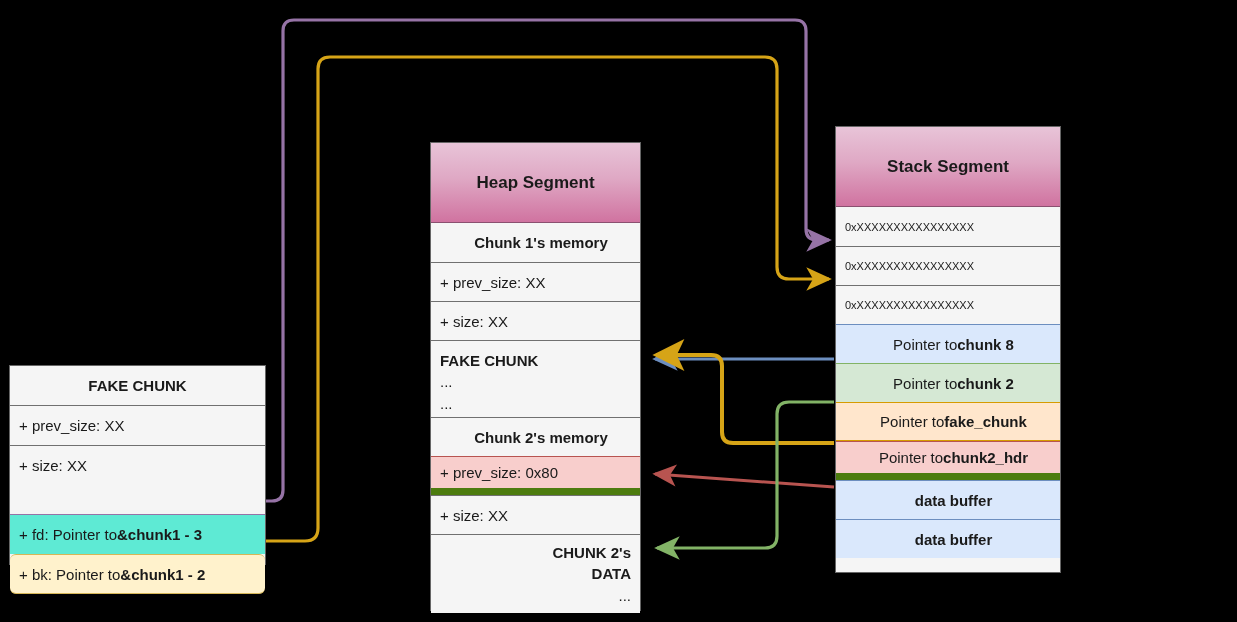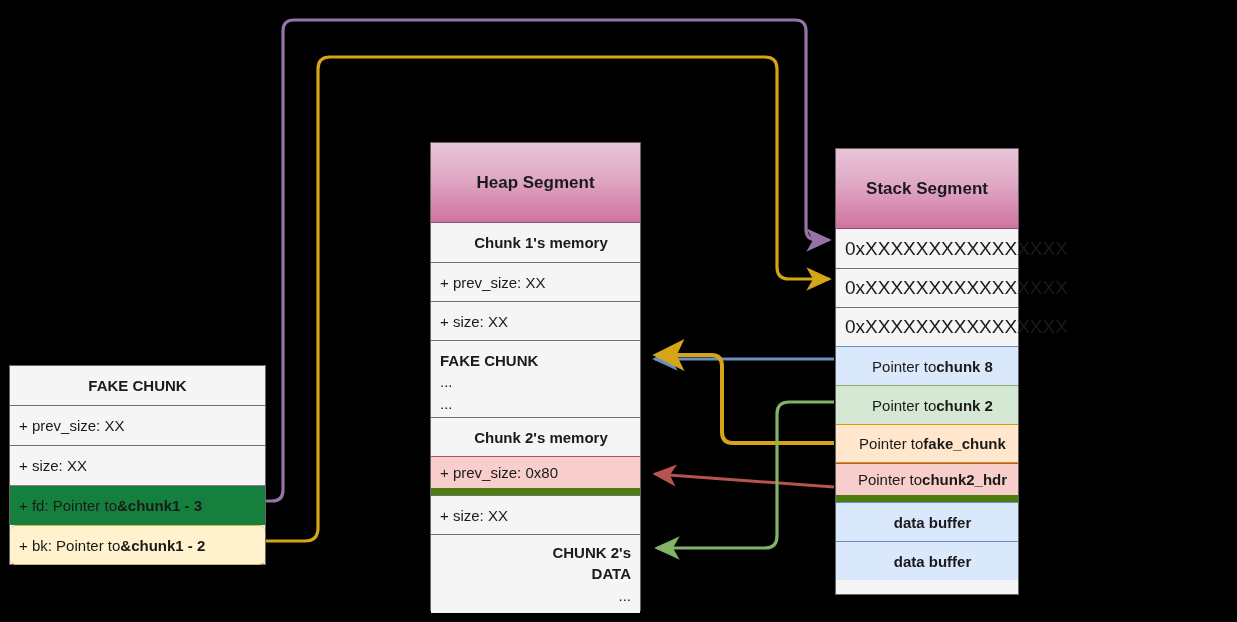--- a/index.html
+++ b/index.html
@@ -67,36 +67,36 @@
     line-height: 1.42;
   }
   .row.tall3 {
     height: 79px;
     flex-direction: column;
     align-items: flex-end;
     justify-content: center;
     line-height: 1.42;
   }
   .row b { font-weight: bold; }
-  .mono-x { font-size: 19px; letter-spacing: 0px; }
+  .mono-x { font-size: 11px; letter-spacing: 0px; }
 
   
   .tint-blue   { background: #dae8fc; border-top-color: #6c8ebf; }
   .tint-green  { background: #d5e8d4; border-top-color: #82b366; }
   .tint-orange { background: #ffe6cc; border-top-color: #d79b00; }
   .tint-red    { background: #f8cecc; border-top-color: #b85450; }
-  .tint-purple { background: #15803d; border-top-color: #9673a6; }
+  .tint-purple { background: #5eead4; border-top-color: #9673a6; margin-top: 29px; }
   .tint-yellow { background: #fff2cc; border-top-color: #d6b656; border-radius: 6px; }
 
   .tint-orange.row { border-bottom: 1px solid #d79b00; }
   .tint-red.row    { border-bottom: 7px solid #4d7c0f; }
   .tint-yellow.row { border-bottom: 1px solid #d6b656; }
 
   #heap-segment { left: 430px; top: 142px; width: 211px; height: 469px; }
-  #stack-segment { left: 835px; top: 148px; width: 184px; height: 447px; text-align: center; }
+  #stack-segment { left: 835px; top: 126px; width: 226px; height: 447px; text-align: center; }
   #fake-chunk-box { left: 9px; top: 365px; width: 257px; height: 200px; }
 
   #fake-chunk-box .row { height: 40px; }
   #fake-chunk-box .hdr {
     height: 39px;
     border-top: none;
     justify-content: center;
     font-weight: bold;
   }
 </style>

